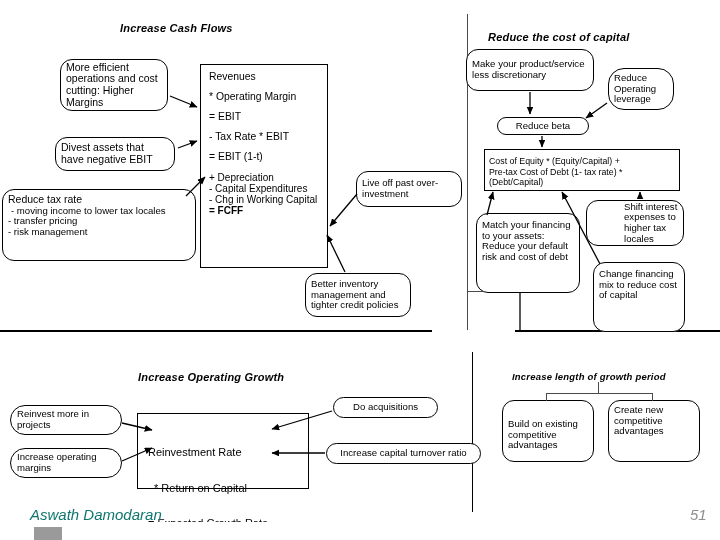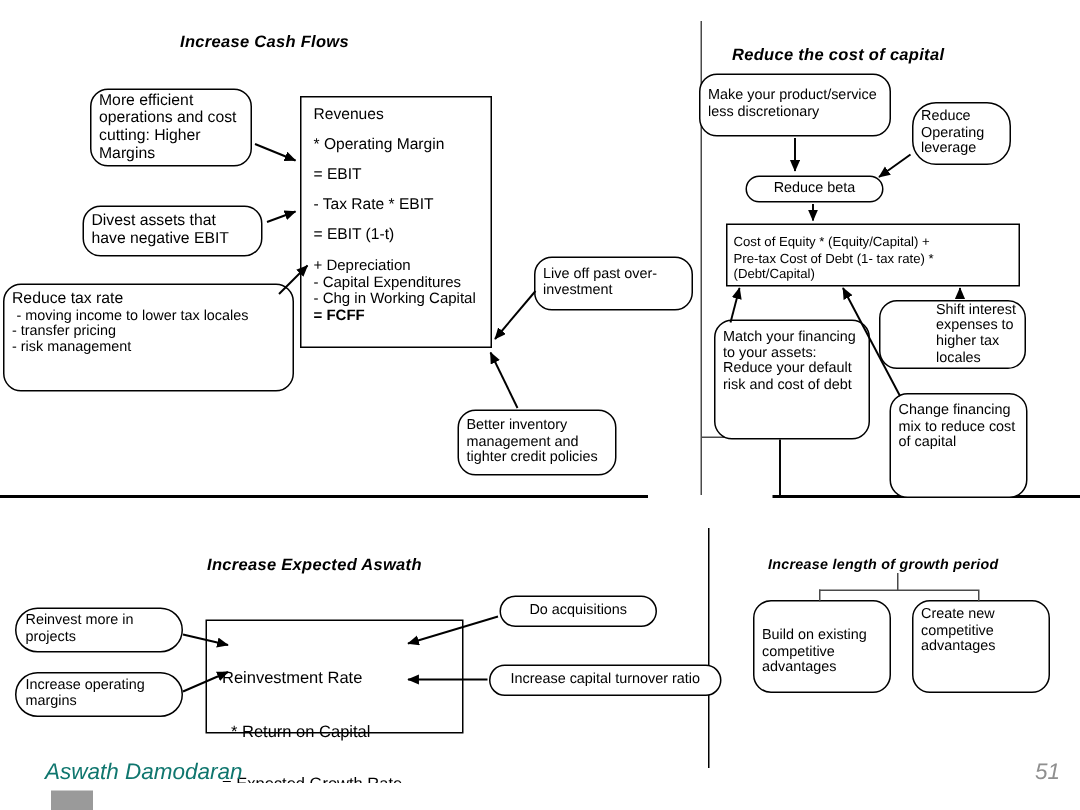--- a/index.html
+++ b/index.html
@@ -67,25 +67,25 @@
   <div class="hline" style="left:0;top:330px;width:432px;height:2px;"></div>
   <div class="hline" style="left:515px;top:330px;width:205px;height:2px;"></div>
   <div class="vline thin" style="left:467px;top:14px;height:316px;"></div>
   <div class="vline" style="left:472px;top:352px;height:160px;"></div>
   <div class="hline thin" style="left:468px;top:291px;width:104px;height:1px;"></div>
 
   <div class="sect-title" style="left:120px;top:22px;">Increase Cash Flows</div>
 
   <div class="sect-title" style="left:488px;top:31px;">Reduce the cost of capital</div>
 
-  <div class="sect-title" style="left:138px;top:371px;">Increase Expected Aswath</div>
+  <div class="sect-title" style="left:138px;top:371px;">Increase Operating Growth</div>
 
   <div class="sect-title sm" style="left:512px;top:371px;">Increase length of growth period</div>
 
-  <div class="formula" style="left:200px;top:64px;width:128px;height:168px;">
+  <div class="formula" style="left:200px;top:64px;width:128px;height:204px;">
     <div class="ln">Revenues</div>
     <div class="ln">* Operating Margin</div>
     <div class="ln">= EBIT</div>
     <div class="ln">- Tax Rate * EBIT</div>
     <div class="ln">= EBIT (1-t)</div>
     <div class="ln dense">+ Depreciation</div>
     <div class="ln dense">- Capital Expenditures</div>
     <div class="ln dense">- Chg in Working Capital</div>
     <div class="ln dense last" style="font-weight:bold;">= FCFF</div>
   </div>

